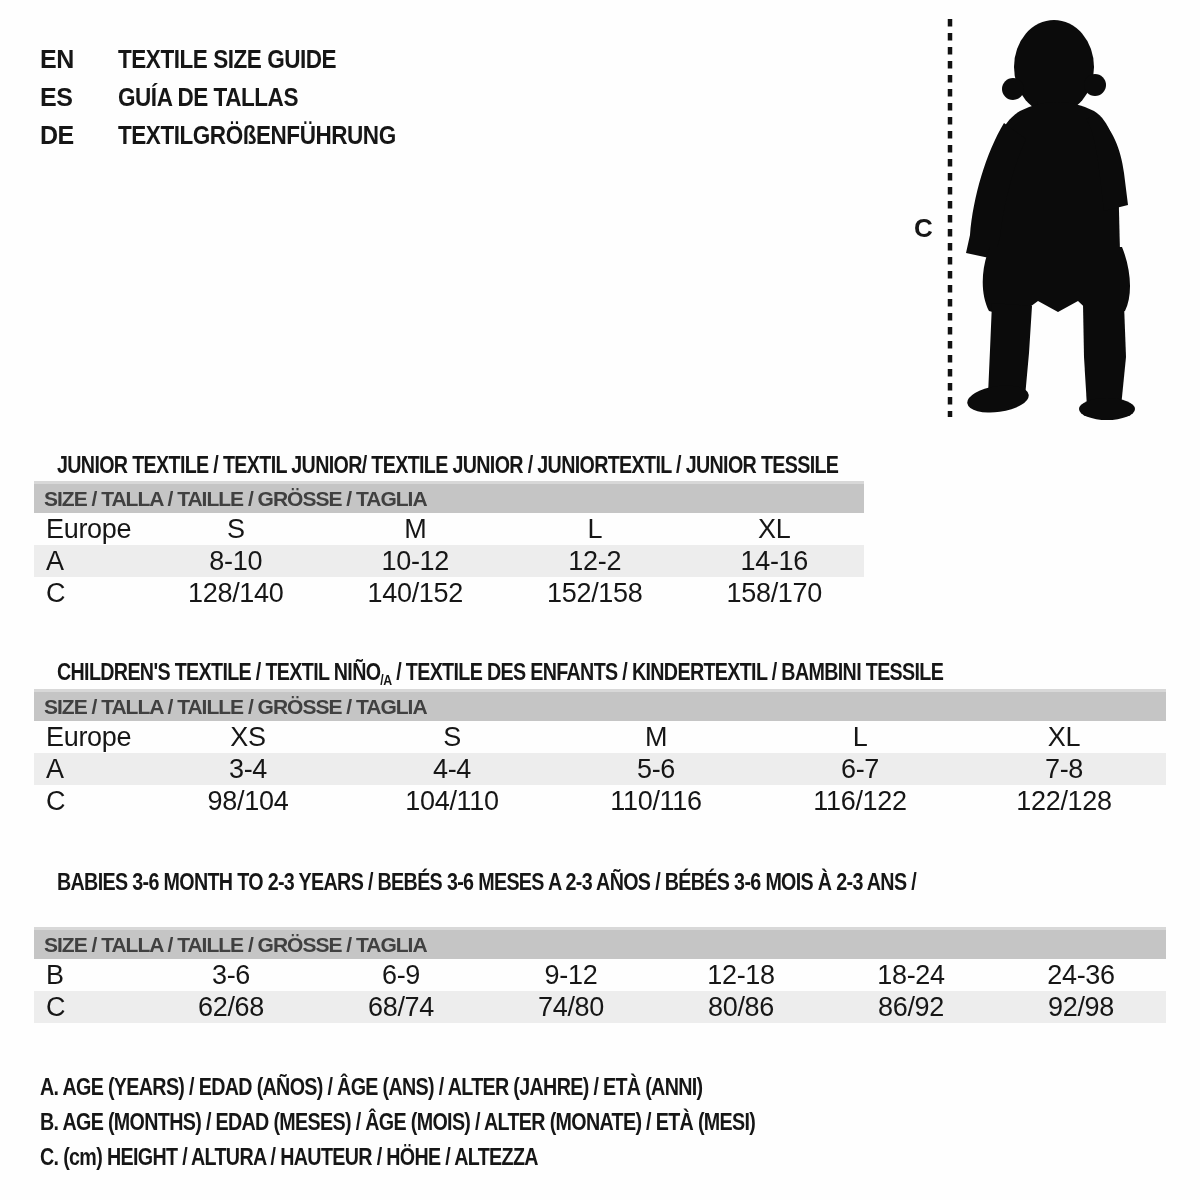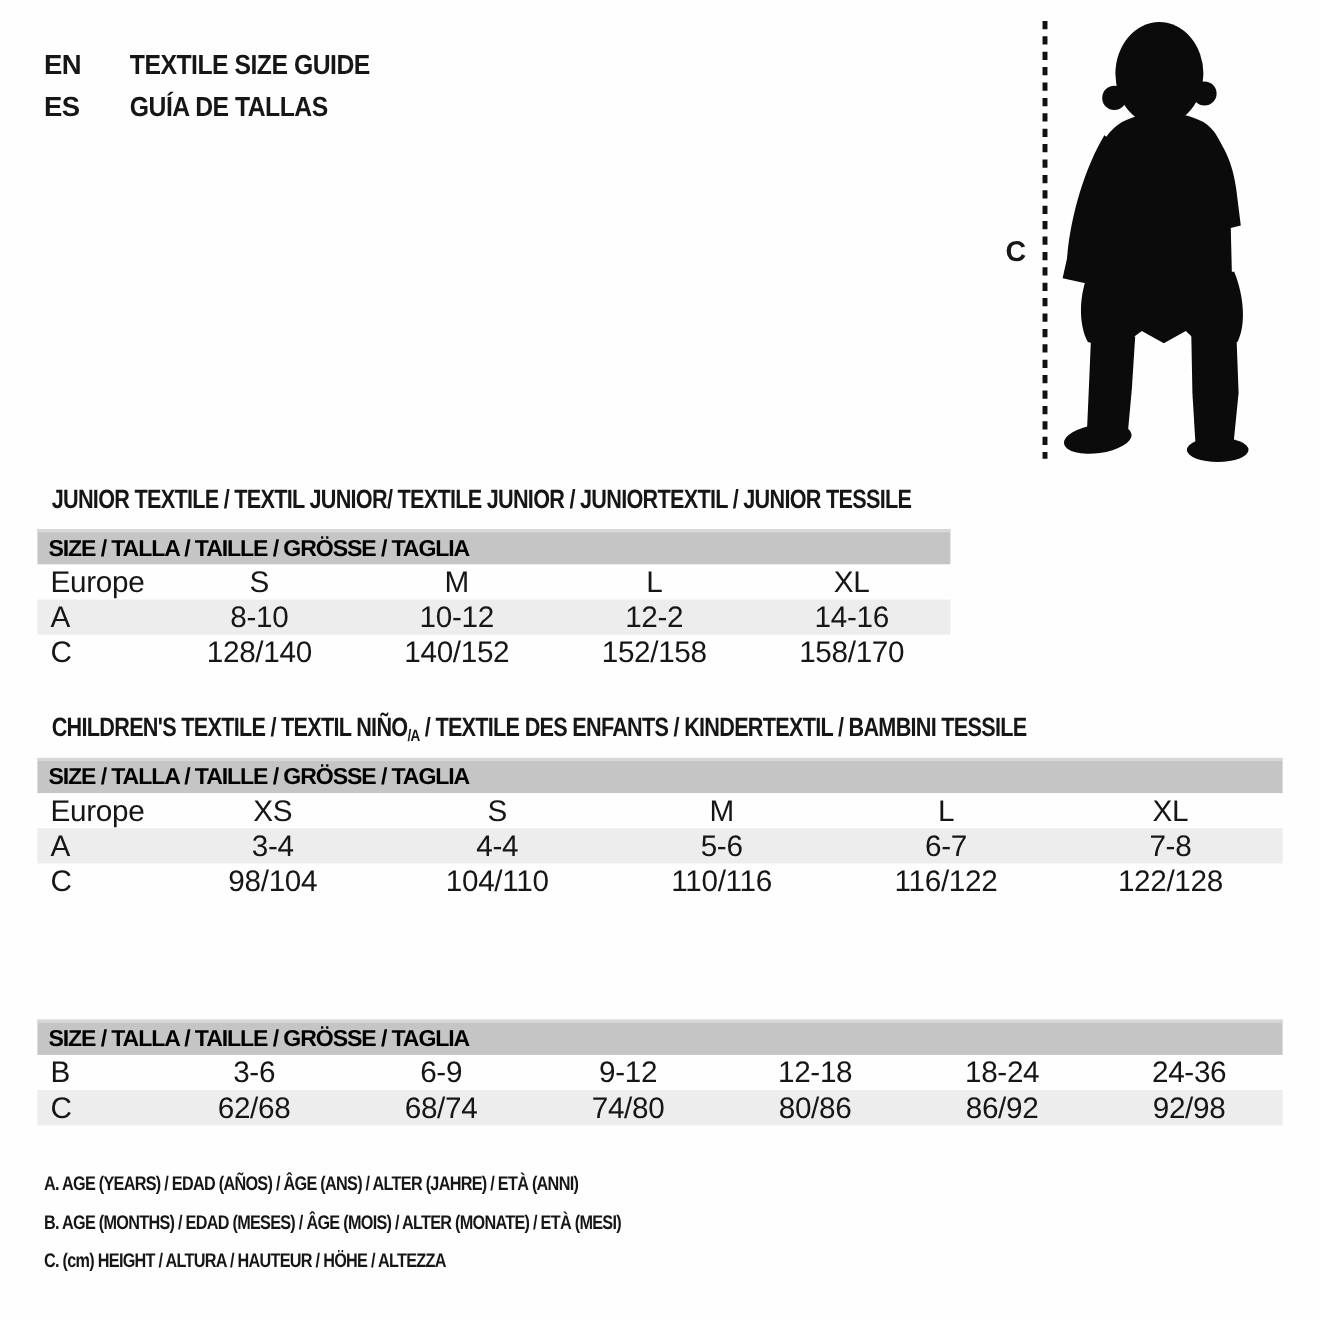--- a/index.html
+++ b/index.html
@@ -18,59 +18,63 @@
   .lang-list{position:absolute;left:40px;top:40px;}
   .lang-row{display:flex;align-items:center;height:38px;font-weight:bold;font-size:25px;letter-spacing:-0.5px;}
   .lang-code{width:78px;}
 
   
   .figure{position:absolute;left:888px;top:5px;width:262px;height:420px;}
   .figure svg{position:absolute;left:0;top:0;}
   .figure-label{position:absolute;left:26px;top:208px;font-weight:bold;font-size:26px;}
 
   
-  .sec-title{position:absolute;margin:7px;font-weight:bold;font-size:24px;letter-spacing:-0.8px;white-space:nowrap;}
+  .sec-title{position:absolute;margin:17px;font-weight:bold;font-size:24px;letter-spacing:-0.8px;white-space:nowrap;}
   .title-junior{left:40px;top:434px;}
   .title-children{left:40px;top:641px;}
   .title-babies{left:40px;top:849px;line-height:32px;}
   .subscript{font-size:15px;vertical-align:-5px;}
 
   
   .tbl{position:absolute;}
   .tbl-junior{left:34px;top:481px;width:830px;}
   .tbl-children{left:34px;top:689px;width:1132px;}
   .tbl-babies{left:34px;top:927px;width:1132px;}
   .tbl-band{
     height:32px;background:#c5c5c5;border-top:3px solid #d8d8d8;
     display:flex;align-items:center;box-sizing:border-box;
-    padding-left:10px;color:#000000;
+    padding-left:10px;color:#404040;
   }
   .band-text{font-weight:bold;font-size:21px;letter-spacing:-1px;white-space:nowrap;}
   .tbl-row{display:grid;height:32px;align-items:center;font-size:27px;letter-spacing:-0.3px;}
   .tbl-row.shaded{background:#ededed;}
   .cell-label{padding-left:12px;text-align:left;}
   .cell-val{text-align:center;}
 
   
   .legend{position:absolute;left:40px;top:1066px;}
-  .legend-line{height:35px;display:flex;align-items:flex-start;font-weight:bold;font-size:18px;letter-spacing:-0.8px;}
+  .legend-line{height:35px;display:flex;align-items:flex-end;font-weight:bold;font-size:24px;letter-spacing:-0.8px;}
 </style>
 </head>
 <body>
 
 <div class="page">
 
   <div class="lang-list" id="langList">
       <div class="lang-row">
         <span class="lang-code">EN</span>
         <span class="cond-mild">TEXTILE SIZE GUIDE</span>
       </div>
       <div class="lang-row">
         <span class="lang-code">ES</span>
         <span class="cond-mild">GUÍA DE TALLAS</span>
+      </div>
+      <div class="lang-row">
+        <span class="lang-code">DE</span>
+        <span class="cond-mild">TEXTILGRÖßENFÜHRUNG</span>
       </div>
     </div>
 
   <div class="figure">
     <svg width="262" height="420" viewBox="0 0 262 420" aria-hidden="true">
       <line x1="62" y1="14" x2="62" y2="412" stroke="#111111" stroke-width="4.5" stroke-dasharray="7.5 6.5"></line>
       <g fill="#0b0b0b">
         <ellipse cx="166" cy="62" rx="40" ry="47"></ellipse>
         <circle cx="125" cy="84" r="11"></circle>
         <circle cx="207" cy="80" r="11"></circle>
@@ -145,20 +149,21 @@
         <span class="cell-label">C</span>
         <span class="cell-val">98/104</span>
         <span class="cell-val">104/110</span>
         <span class="cell-val">110/116</span>
         <span class="cell-val">116/122</span>
         <span class="cell-val">122/128</span>
       </div>
     </div>
 
   <h2 class="sec-title title-babies">
+    <div><span class="cond">BABIES 3-6 MONTH TO 2-3 YEARS / BEBÉS 3-6 MESES A 2-3 AÑOS / BÉBÉS 3-6 MOIS À 2-3 ANS /</span></div>
   </h2>
   <div class="tbl tbl-babies" id="babiesTable">
       <div class="tbl-band">
         <span class="band-text">SIZE / TALLA / TAILLE / GRÖSSE / TAGLIA</span>
       </div>
       <div class="tbl-row" style="grid-template-columns: 112px repeat(6, 1fr);">
         <span class="cell-label">B</span>
         <span class="cell-val">3-6</span>
         <span class="cell-val">6-9</span>
         <span class="cell-val">9-12</span>

